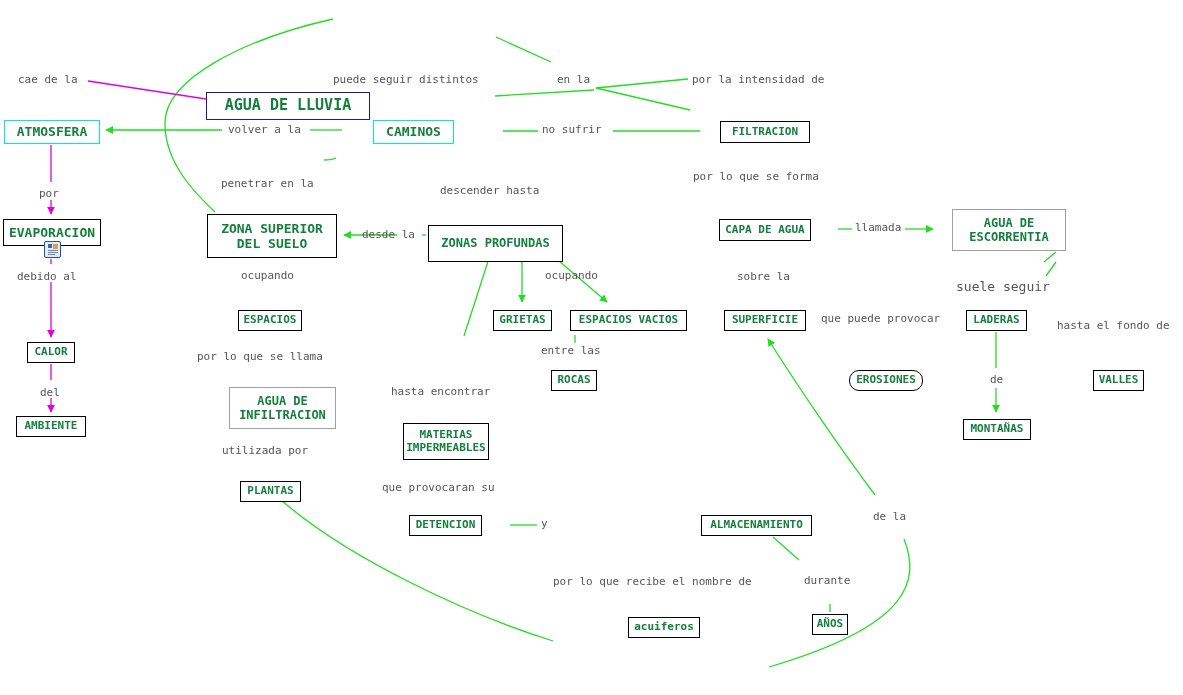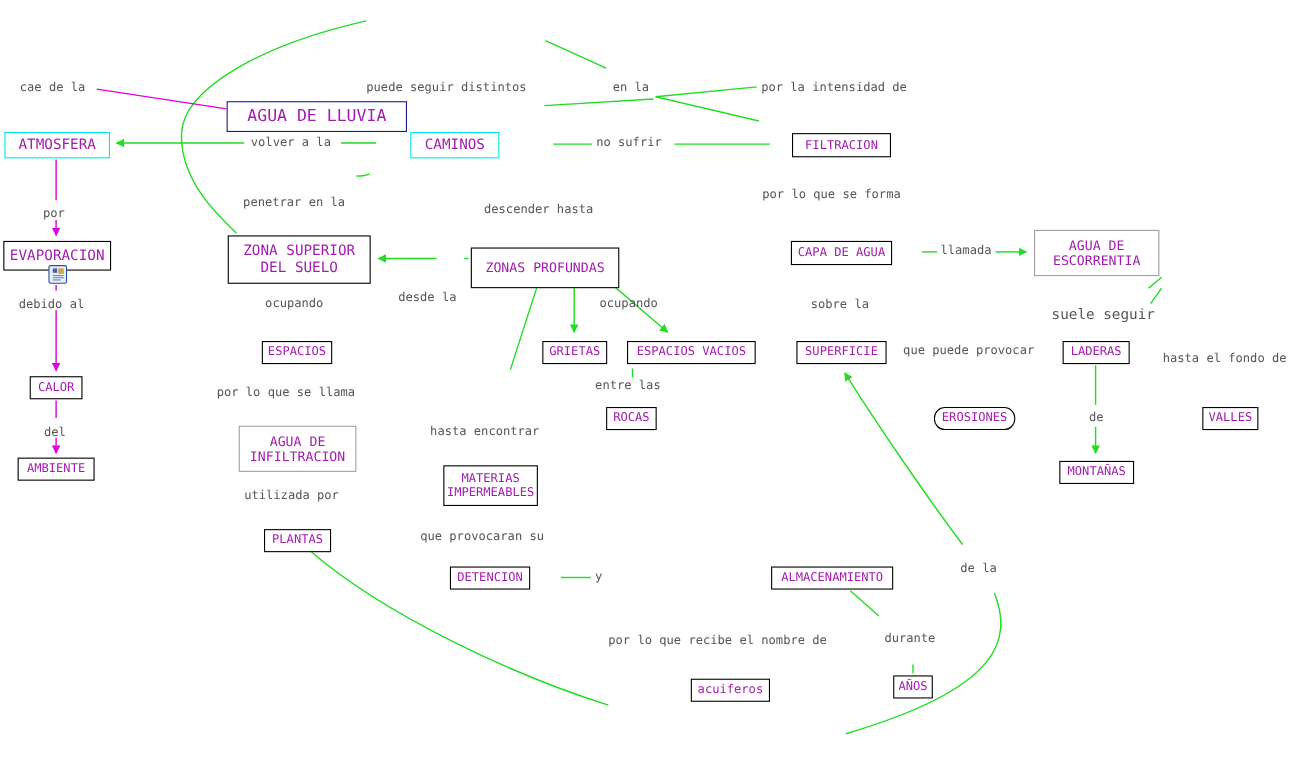--- a/index.html
+++ b/index.html
@@ -20,34 +20,35 @@
     left: 0;
     top: 0;
     width: 1183px;
     height: 695px;
     pointer-events: none;
   }
   .node {
     position: absolute;
     box-sizing: border-box;
     background: #ffffff;
-    color: #a21caf;
+    color: #15803d;
     font-family: "DejaVu Sans Mono", "Liberation Mono", monospace;
     display: flex;
     align-items: center;
     justify-content: center;
     text-align: center;
     line-height: 1.18;
     white-space: pre;
     border: 1px solid #000000;
+    font-weight: bold;
   }
   .node.b-black  { border: 1px solid #000000; }
   .node.b-cyan   { border: 1px solid #00e5ee; }
   .node.b-navy   { border: 1px solid #1c1c8c; }
-  .node.b-gray   { border: 1px solid #a0a0a0; }
+  .node.b-gray   { border: 1px solid #a0a0a0; margin-left: 12px; }
   .label {
     position: absolute;
     color: #555555;
     font-family: "DejaVu Sans Mono", "Liberation Mono", monospace;
     white-space: pre;
     line-height: 1.1;
   }
   .resicon {
     position: absolute;
     width: 17px;
@@ -182,21 +183,21 @@
   <div class="label" style="left:18px;top:74px;font-size:11px;">cae de la</div>
   <div class="label" style="left:333px;top:74px;font-size:11px;">puede seguir distintos</div>
   <div class="label" style="left:557px;top:74px;font-size:11px;">en la</div>
   <div class="label" style="left:692px;top:74px;font-size:11px;">por la intensidad de</div>
   <div class="label" style="left:228px;top:124px;font-size:11px;">volver a la</div>
   <div class="label" style="left:542px;top:124px;font-size:11px;">no sufrir</div>
   <div class="label" style="left:221px;top:178px;font-size:11px;">penetrar en la</div>
   <div class="label" style="left:440px;top:185px;font-size:11px;">descender hasta</div>
   <div class="label" style="left:693px;top:171px;font-size:11px;">por lo que se forma</div>
   <div class="label" style="left:39px;top:188px;font-size:11px;">por</div>
-  <div class="label" style="left:362px;top:229px;font-size:11px;margin-top:36px;">desde la</div>
+  <div class="label" style="left:362px;top:229px;font-size:11px;">desde la</div>
   <div class="label" style="left:855px;top:222px;font-size:11px;">llamada</div>
   <div class="label" style="left:17px;top:271px;font-size:11px;">debido al</div>
   <div class="label" style="left:241px;top:270px;font-size:11px;">ocupando</div>
   <div class="label" style="left:545px;top:270px;font-size:11px;">ocupando</div>
   <div class="label" style="left:737px;top:271px;font-size:11px;">sobre la</div>
   <div class="label" style="left:956px;top:280px;font-size:13px;">suele seguir</div>
   <div class="label" style="left:821px;top:313px;font-size:11px;">que puede provocar</div>
   <div class="label" style="left:1057px;top:320px;font-size:11px;">hasta el fondo de</div>
   <div class="label" style="left:541px;top:345px;font-size:11px;">entre las</div>
   <div class="label" style="left:197px;top:351px;font-size:11px;">por lo que se llama</div>

